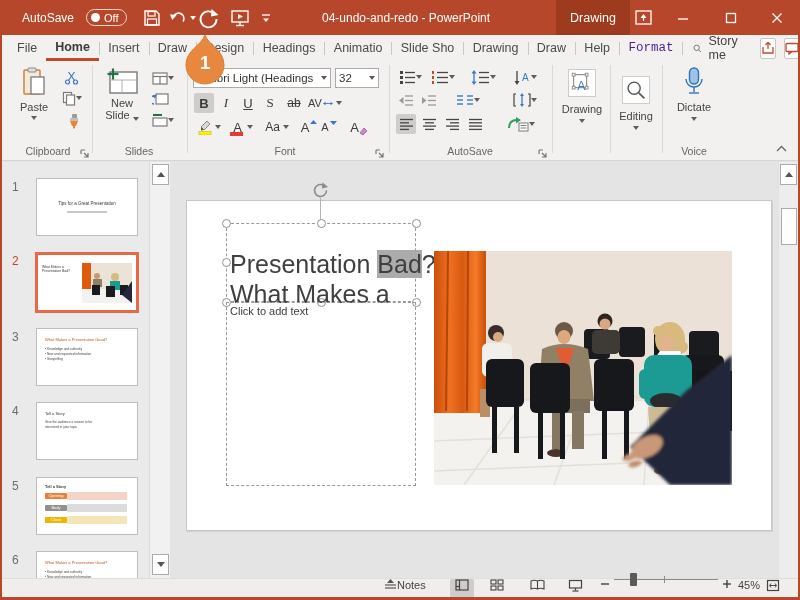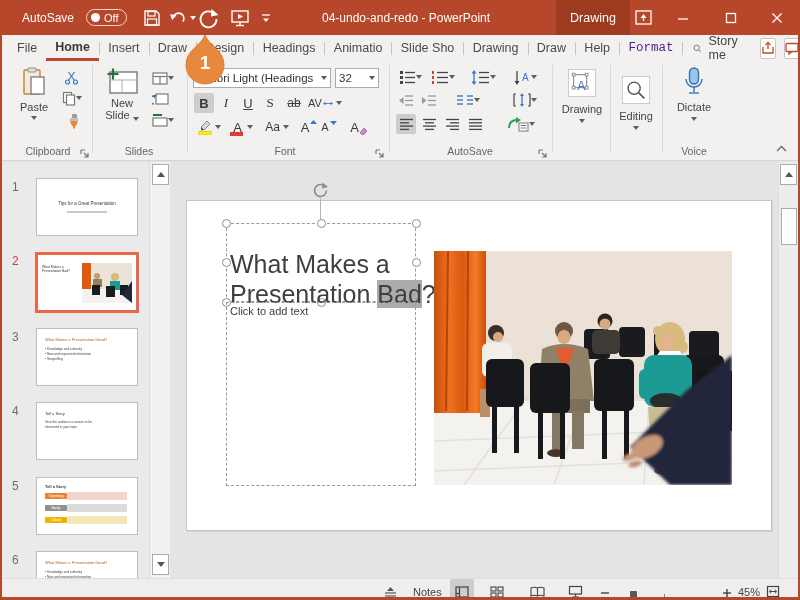--- a/index.html
+++ b/index.html
@@ -62,21 +62,21 @@
   .ph-box { position:absolute; border:1px dashed #9a9a9a; }
   .handle { position:absolute; width:9px; height:9px; border-radius:50%; background:#fff; border:1px solid #8f8f8f; }
   #slide-title { position:absolute; left:43px; top:48px; font-size:25px; line-height:30px; color:#3f3f3f; font-weight:300; }
   #slide-title .hl { background:#ABABAB; }
   #body-prompt { position:absolute; left:43px; top:104px; font-size:11px; color:#3c3c3c; }
   .main-scroll { position:absolute; left:608px; top:0; width:20px; height:416px; background:#EDEDED; border-left:1px solid #E0E0E0; }
   .main-thumbbox { position:absolute; left:2px; top:46px; width:16px; height:37px; background:#fff; border:1px solid #ABABAB; }
 
   
   #statusbar { left:0; top:578px; width:800px; height:19px; background:#F0EEEC; border-top:1px solid #E0DEDC; font-size:11px; color:#444; }
-  .sb { position:absolute; top:0; height:19px; display:flex; align-items:flex-end; gap:16px; }
+  .sb { position:absolute; top:0; height:19px; display:flex; align-items:flex-start; gap:0; }
 
   
   .wborder { background:#B7472A; z-index:60; }
 </style>
 </head>
 <body>
 
 <div id="window">
 
   <div id="titlebar" class="abs">
@@ -601,22 +601,22 @@
       <div class="handle" style="left:34.5px; top:17.5px;"></div>
       <div class="handle" style="left:129.5px; top:17.5px;"></div>
       <div class="handle" style="left:224.5px; top:17.5px;"></div>
       <div class="handle" style="left:34.5px; top:57px;"></div>
       <div class="handle" style="left:224.5px; top:57px;"></div>
       <div class="handle" style="left:34.5px; top:96.5px;"></div>
       <div class="handle" style="left:129.5px; top:96.5px;"></div>
       <div class="handle" style="left:224.5px; top:96.5px;"></div>
 
       <div id="slide-title">
+        <div><span>Presentation </span><span class="hl">Bad</span><span>?</span></div>
         <div><span>What Makes a</span></div>
-        <div><span>Presentation </span><span class="hl">Bad</span><span>?</span></div>
       </div>
 
       <div class="ph-box" style="left:39px; top:101px; width:190px; height:184px;"></div>
       <div id="body-prompt">Click to add text</div>
 
       <svg style="position:absolute; left:247px; top:50px;" width="298" height="234" viewBox="0 0 298 234">
         <defs>
           <linearGradient id="curt" x1="0" y1="0" x2="1" y2="0">
             <stop offset="0" stop-color="#C94F0C"></stop>
               <stop offset="0.3" stop-color="#F07020"></stop>

